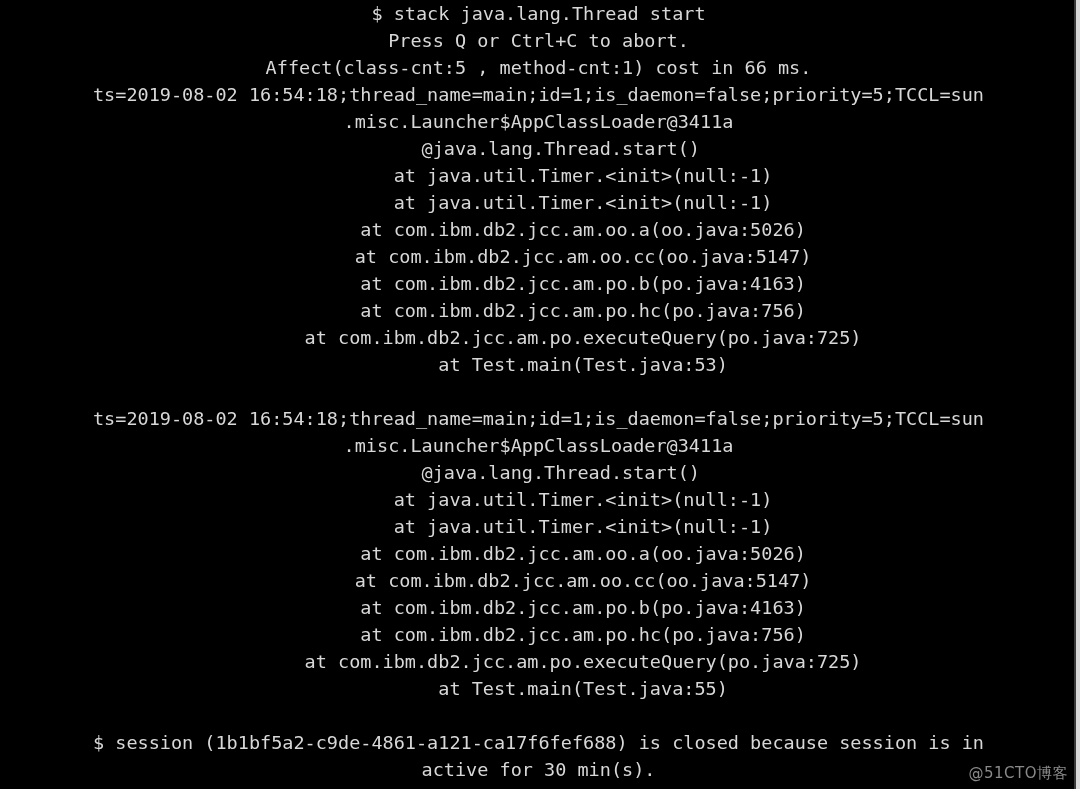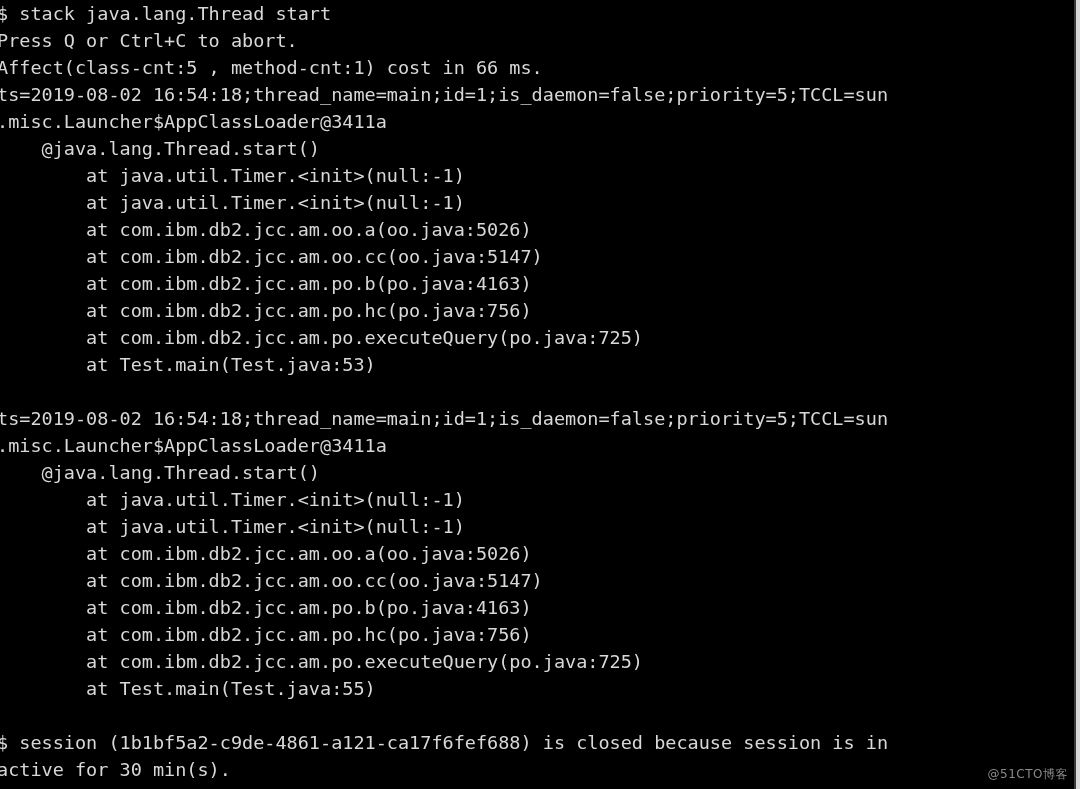--- a/index.html
+++ b/index.html
@@ -41,39 +41,40 @@
     left: 0;
     width: 1080px;
     height: 789px;
     font-family: "DejaVu Sans Mono", "Liberation Mono", monospace;
     font-size: 18.5px;
     line-height: 27px;
     letter-spacing: 0px;
     color: #d8d8d8;
     white-space: pre;
     overflow: hidden;
+    text-align: center;
   }
 
   .line {
     height: 27px;
     white-space: pre;
     
     margin-left: -3px;
   }
 
   .blank {
     height: 27px;
   }
 
   #watermark {
     position: absolute;
     right: 12px;
     bottom: 6px;
     font-family: "DejaVu Sans", "Liberation Sans", sans-serif;
-    font-size: 12px;
+    font-size: 15px;
     color: #8a8a8a;
     letter-spacing: 0.5px;
     user-select: none;
   }
 </style>
 </head>
 <body>
 
 <div id="terminal">
 

